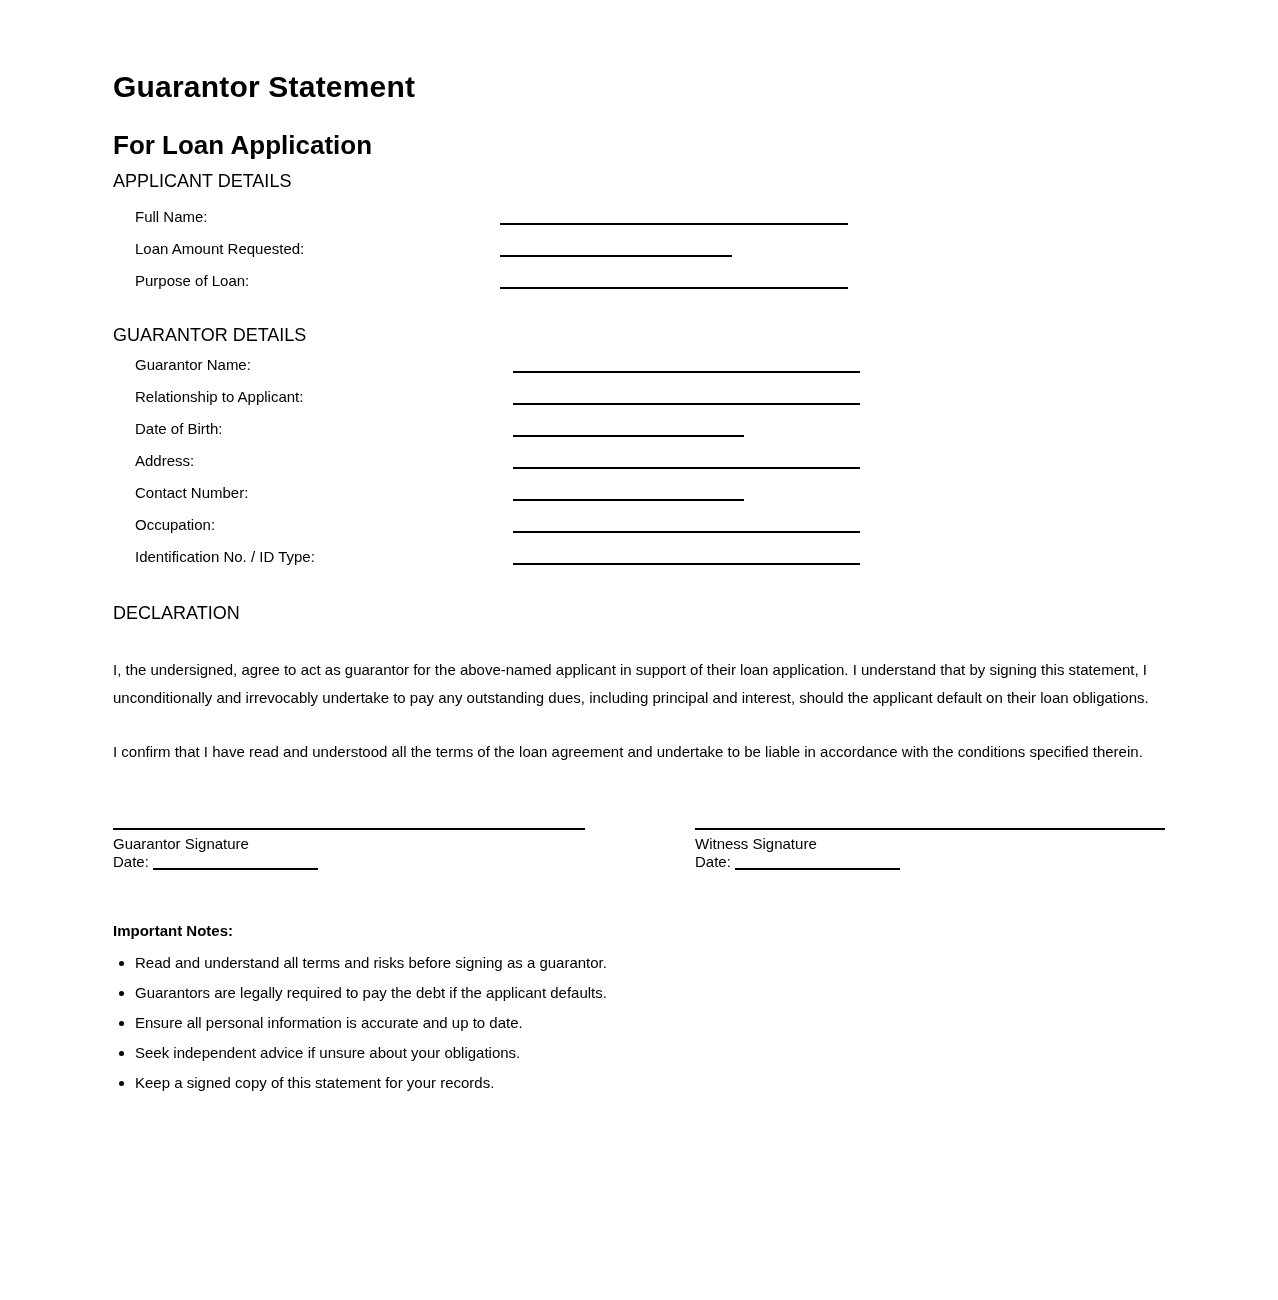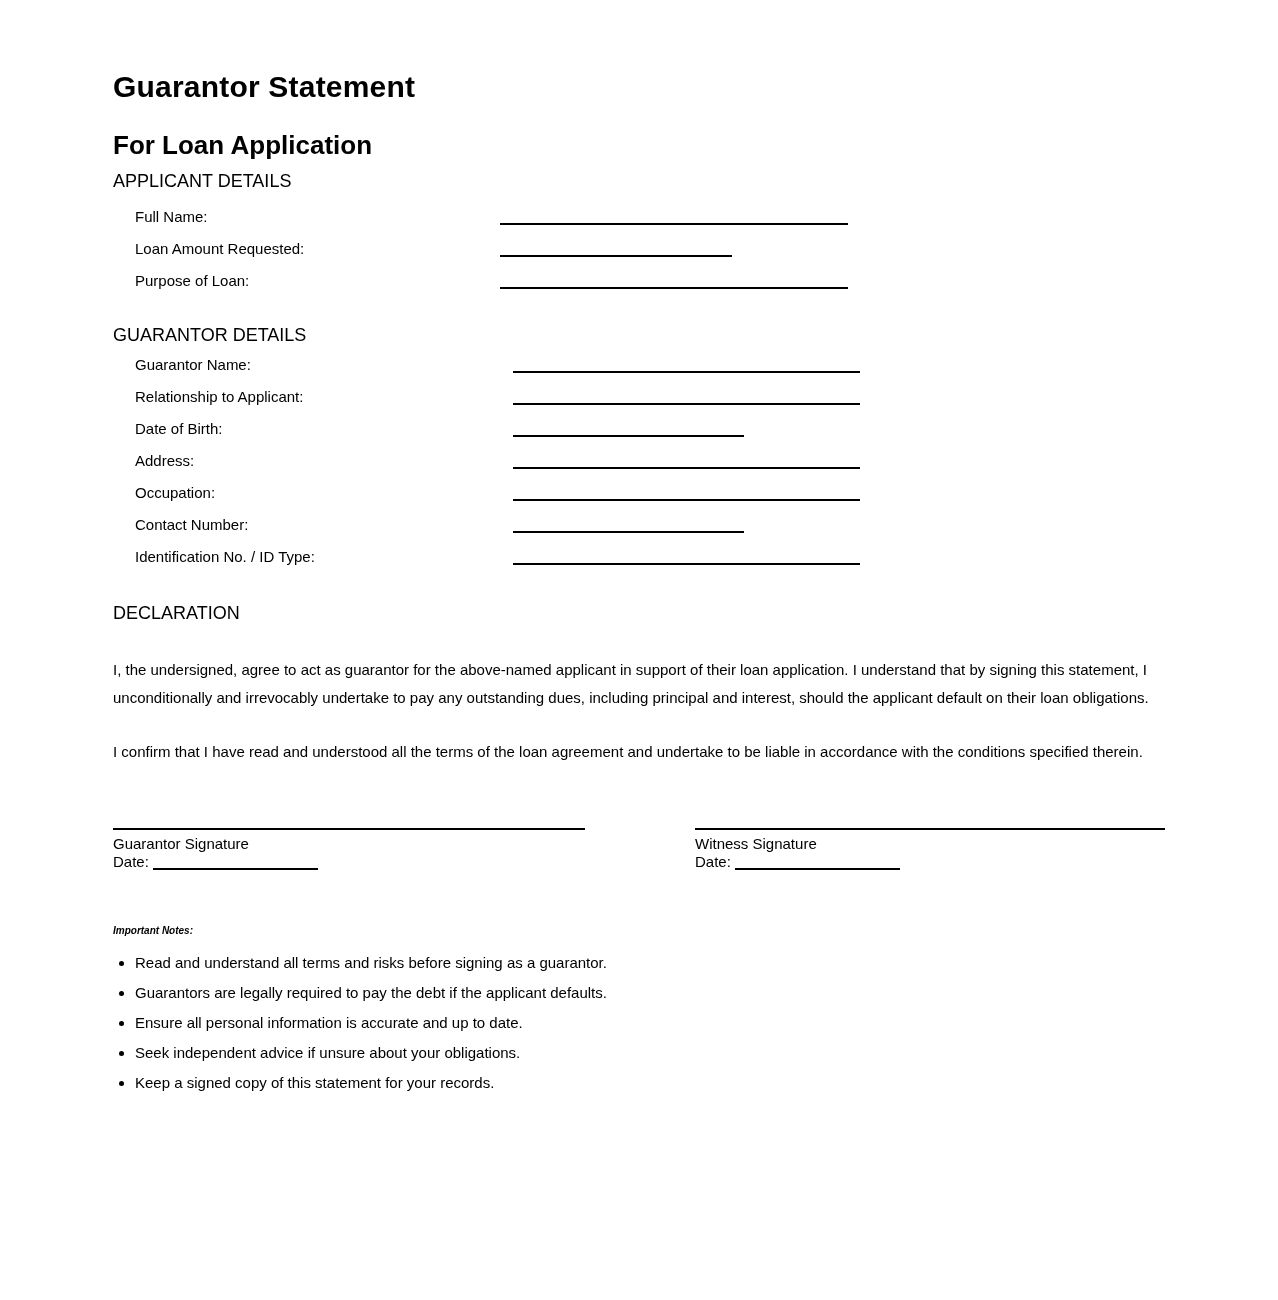--- a/index.html
+++ b/index.html
@@ -84,21 +84,21 @@
   .date-line {
     display: inline-block;
     width: 165px;
     height: 13px;
     border-bottom: 2px solid #000;
     vertical-align: -3px;
     margin-left: 4px;
   }
 
   .notes { margin-top: 51px; }
-  .notes-heading { font-size: 10px; font-weight: 700; line-height: 19px; font-style: italic; }
+  .notes-heading { font-size: 15px; font-weight: 700; line-height: 19px; }
   .notes ul { margin-top: 13px; padding-left: 22px; list-style: disc outside; }
   .notes li { font-size: 15px; line-height: 19px; margin-bottom: 11px; }
 </style>
 </head>
 <body>
 
 <div class="page">
 
   <h1 class="doc-title">Guarantor Statement</h1>
   <h2 class="doc-subtitle">For Loan Application</h2>
@@ -134,26 +134,26 @@
         </div>
         <div class="row">
           <span class="lbl">Date of Birth:</span>
           <span class="ln short"></span>
         </div>
         <div class="row">
           <span class="lbl">Address:</span>
           <span class="ln long"></span>
         </div>
         <div class="row">
+          <span class="lbl">Contact Number:</span>
+          <span class="ln short"></span>
+        </div>
+        <div class="row">
           <span class="lbl">Occupation:</span>
           <span class="ln long"></span>
-        </div>
-        <div class="row">
-          <span class="lbl">Contact Number:</span>
-          <span class="ln short"></span>
         </div>
         <div class="row">
           <span class="lbl">Identification No. / ID Type:</span>
           <span class="ln long"></span>
         </div>
       </div>
   </section>
 
   <section>
     <h3 class="section-heading" id="declaration-heading">DECLARATION</h3>

